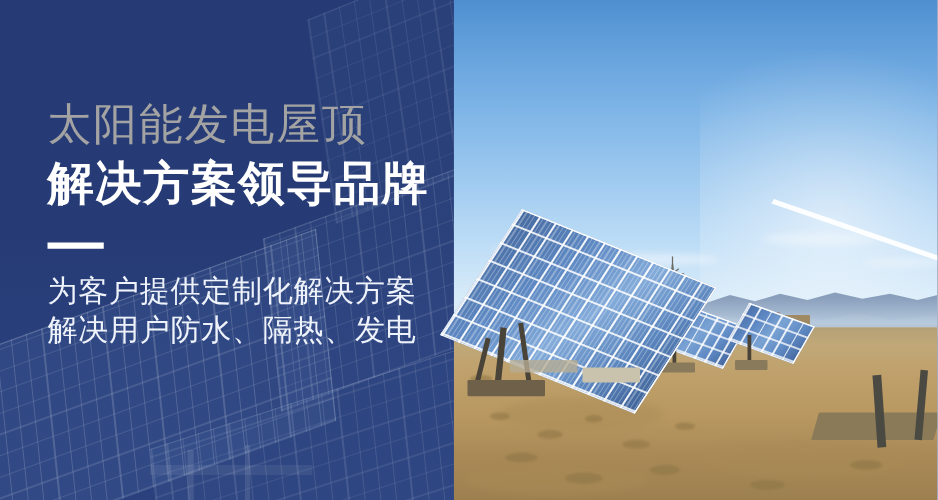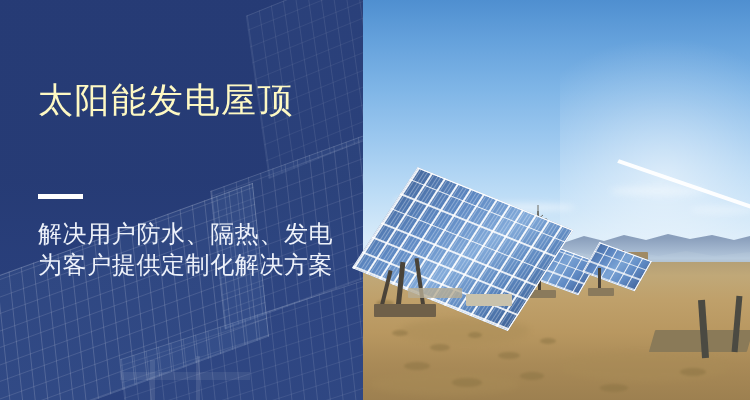--- a/index.html
+++ b/index.html
@@ -115,21 +115,21 @@
   #g3{left:120px;top:320px;width:260px;height:120px;transform:rotate(-18deg) skewX(-12deg);opacity:.38;}
   #g4{left:250px;top:-20px;width:200px;height:160px;transform:rotate(-22deg) skewX(-14deg);opacity:.30;}
   .ghost-strut{position:absolute;background:rgba(255,255,255,.10);}
 
   
   #copy{position:absolute;left:38px;top:0;width:320px;height:400px;}
 
   .h-line1{
     position:absolute;left:0;top:80px;
     font-size:35px;line-height:40px;
-    font-weight:400;color:#fef9c3;
+    font-weight:400;color:#a3a3a3;
     letter-spacing:1.6px;white-space:nowrap;text-align:right;
   }
   .h-line2{
     position:absolute;left:0;top:126px;
     font-size:37px;line-height:42px;
     font-weight:700;color:#ffffff;
     letter-spacing:1.2px;white-space:nowrap;
   }
   #divider{
     position:absolute;left:0;top:194px;
@@ -271,23 +271,24 @@
     <div class="ghost" id="g3"></div>
     <div class="ghost-strut" style="left:150px;top:360px;width:5px;height:40px;"></div>
     <div class="ghost-strut" style="left:196px;top:356px;width:4px;height:44px;"></div>
     <div class="ghost-strut" style="left:120px;top:372px;width:130px;height:8px;opacity:.7;"></div>
   </div>
 
   <div id="copy">
 
     <div class="h-line1">太阳能发电屋顶</div>
 
+    <div class="h-line2">解决方案领导品牌</div>
 
     <div id="divider"></div>
 
     <div id="subtitle">
+      <div>为客户提供定制化解决方案</div>
       <div>解决用户防水、隔热、发电</div>
-      <div>为客户提供定制化解决方案</div>
     </div>
 
   </div>
 
 </div>
 
 </body></html>

